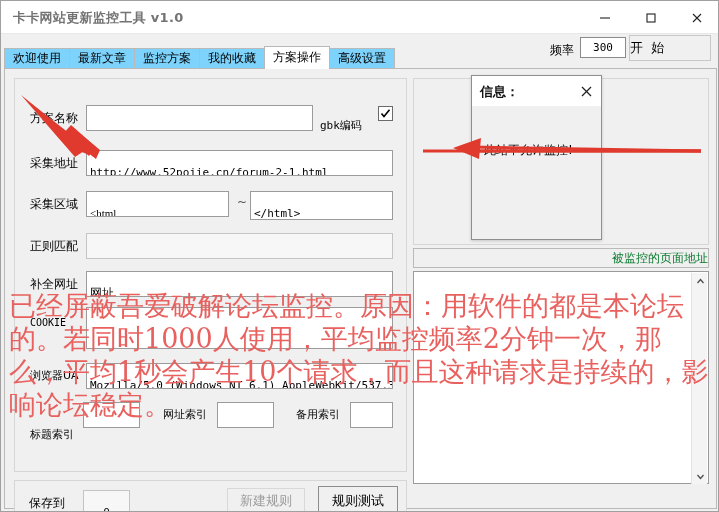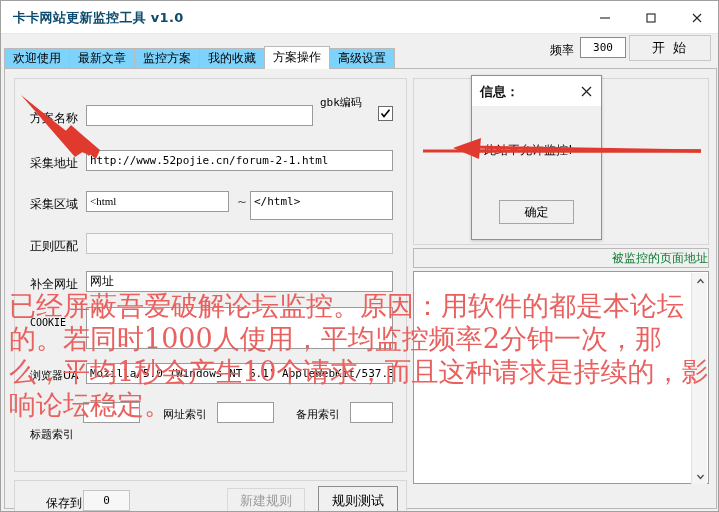--- a/index.html
+++ b/index.html
@@ -29,21 +29,21 @@
     width: 719px; height: 33px;
     background: #ffffff;
     border-bottom: 1px solid #e8e8e8;
     box-sizing: border-box;
   }
   .title-text {
     position: absolute;
     left: 12px; top: 8px;
     font-size: 13px;
     font-weight: bold;
-    color: #0c4a6e;
+    color: #737373;
     letter-spacing: 0.3px;
     white-space: nowrap;
   }
   .win-btns {
     position: absolute;
     right: 0; top: 0;
     height: 33px;
     display: flex;
   }
   .win-btn {
@@ -81,21 +81,21 @@
     line-height: 19px;
     color: #000;
   }
   .start-btn {
     position: absolute;
     left: 628px; top: 34px;
     width: 82px; height: 26px;
     background: #f0f0f0;
     border: 1px solid #c8c8c8;
     box-sizing: border-box;
-    text-align: center;
+    text-align: left;
     line-height: 24px;
     font-size: 13px;
     letter-spacing: 2px;
     color: #000;
   }
 
   
   .tabbar {
     position: absolute;
     left: 3px; top: 46px;
@@ -151,21 +151,21 @@
     white-space: nowrap;
   }
   .fld {
     position: absolute;
     background: #ffffff;
     border: 1px solid #9b9b9b;
     box-sizing: border-box;
     font-family: "DejaVu Sans Mono", "Liberation Mono", monospace;
     font-size: 11px;
     color: #000;
-    padding: 0 3px;
+    padding: 12px 3px;
     line-height: 19px;
     overflow: hidden;
     white-space: nowrap;
   }
   .fld.cjk {
     font-family: "DejaVu Sans", "Liberation Sans", sans-serif;
     font-size: 12px;
   }
   .fld.ghost {
     background: #f7f7f7;
@@ -385,21 +385,21 @@
     <div class="tab active">方案操作</div>
     <div class="tab">高级设置</div>
   </div>
 
   <div class="content">
 
     <div class="leftbox">
 
       <div class="row-label" style="left:15px; top:31px;">方案名称</div>
       <div class="fld" style="left:71px; top:26px; width:227px; height:21px;"></div>
-      <div class="chk-label" style="left:305px; top:16px;">gbk编码</div>
+      <div class="chk-label" style="left:305px; top:39px;">gbk编码</div>
       <div class="chkbox" style="left:363px; top:27px;">
         <svg width="11" height="11" viewBox="0 0 11 11">
             <polyline points="1.5,5.5 4,8.5 9.5,1.8" fill="none" stroke="#000" stroke-width="1.6"></polyline>
           </svg>
       </div>
 
       <div class="row-label" style="left:15px; top:76px;">采集地址</div>
       <div class="fld" style="left:71px; top:71px; width:307px; height:21px;">http://www.52pojie.cn/forum-2-1.html</div>
 
       <div class="row-label" style="left:15px; top:117px;">采集区域</div>
@@ -423,21 +423,21 @@
       <div class="fld" style="left:68px; top:323px; width:57px; height:21px;"></div>
 
       <div class="row-label" style="left:148px; top:328px; font-size:11px;">网址索引</div>
       <div class="fld" style="left:202px; top:323px; width:57px; height:21px;"></div>
 
       <div class="row-label" style="left:281px; top:328px; font-size:11px;">备用索引</div>
       <div class="fld" style="left:335px; top:323px; width:43px; height:21px;"></div>
     </div>
 
     <div class="bottombar">
-      <div class="row-label" style="left:31px; top:14px;text-align:right;">保存到</div>
+      <div class="row-label" style="left:14px; top:14px;text-align:right;">保存到</div>
       <div class="fld ghost" style="left:68px; top:9px; width:47px; height:21px; text-align:center;">0</div>
       <div class="btn disabled" style="left:212px; top:7px; width:78px; height:26px; line-height:24px;">新建规则</div>
       <div class="btn strong" style="left:303px; top:5px; width:80px; height:30px; line-height:28px;">规则测试</div>
     </div>
 
     <div class="rightwrap">
       <div class="rp-blank"></div>
       <div class="rp-header">被监控的页面地址</div>
       <div class="rp-list">
         <div class="scrollbar">
@@ -461,21 +461,20 @@
     <div class="dlg-title">
       <div class="dlg-title-text">信息：</div>
       <div class="dlg-close">
         <svg width="13" height="13" viewBox="0 0 13 13">
             <line x1="2" y1="2" x2="11" y2="11" stroke="#222" stroke-width="1.2"></line>
             <line x1="11" y1="2" x2="2" y2="11" stroke="#222" stroke-width="1.2"></line>
           </svg>
       </div>
     </div>
     <div class="dlg-msg">此站不允许监控!</div>
-    <div class="dlg-btn">确定</div>
   </div>
 
   <div class="overlay">
     <svg class="arrow-svg" width="719" height="512" viewBox="0 0 719 512">
 
       <g>
         <path d="M 22,96 L 78,140 L 70,147 L 86,153 L 83,136 L 74,143 Z" fill="#e03a2f"></path>
         <polygon points="88,155 62,133 70,124 95,146" fill="#e03a2f"></polygon>
         <polygon points="95,158 65,135 72,127 99,149" fill="#e03a2f"></polygon>
         <path d="M20,94 L86,148 L74,156 Z" fill="#e03a2f"></path>

